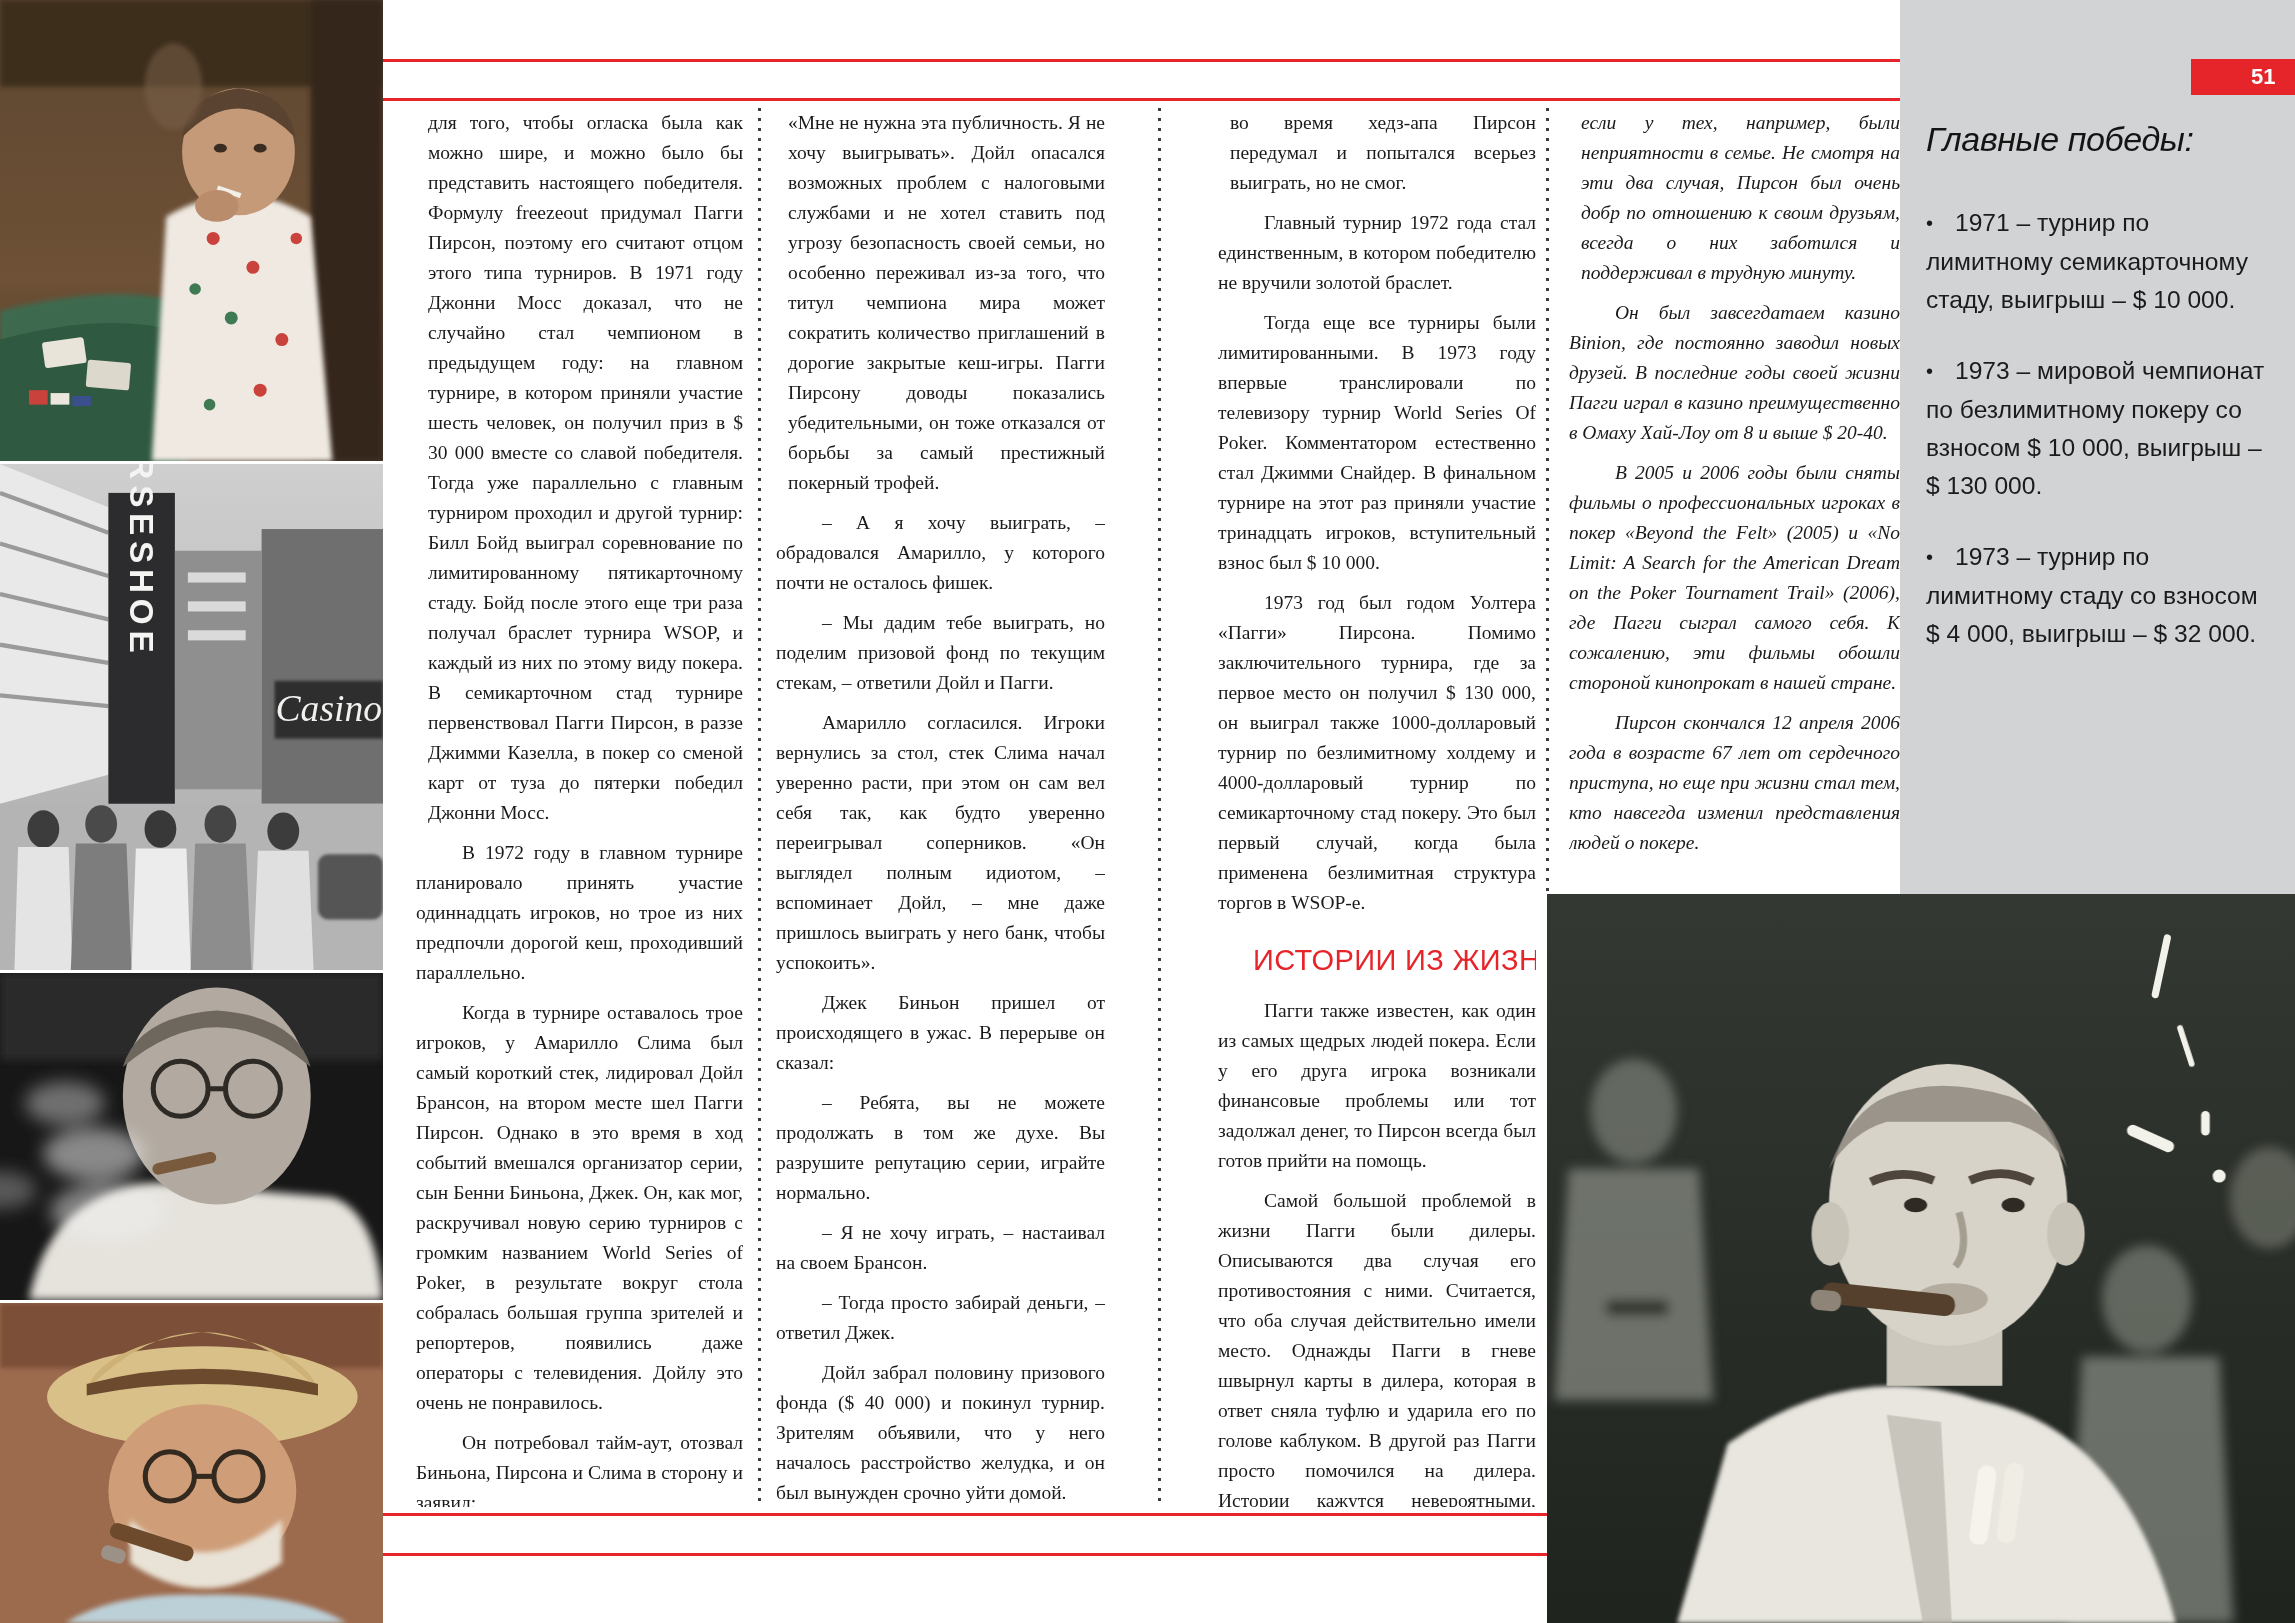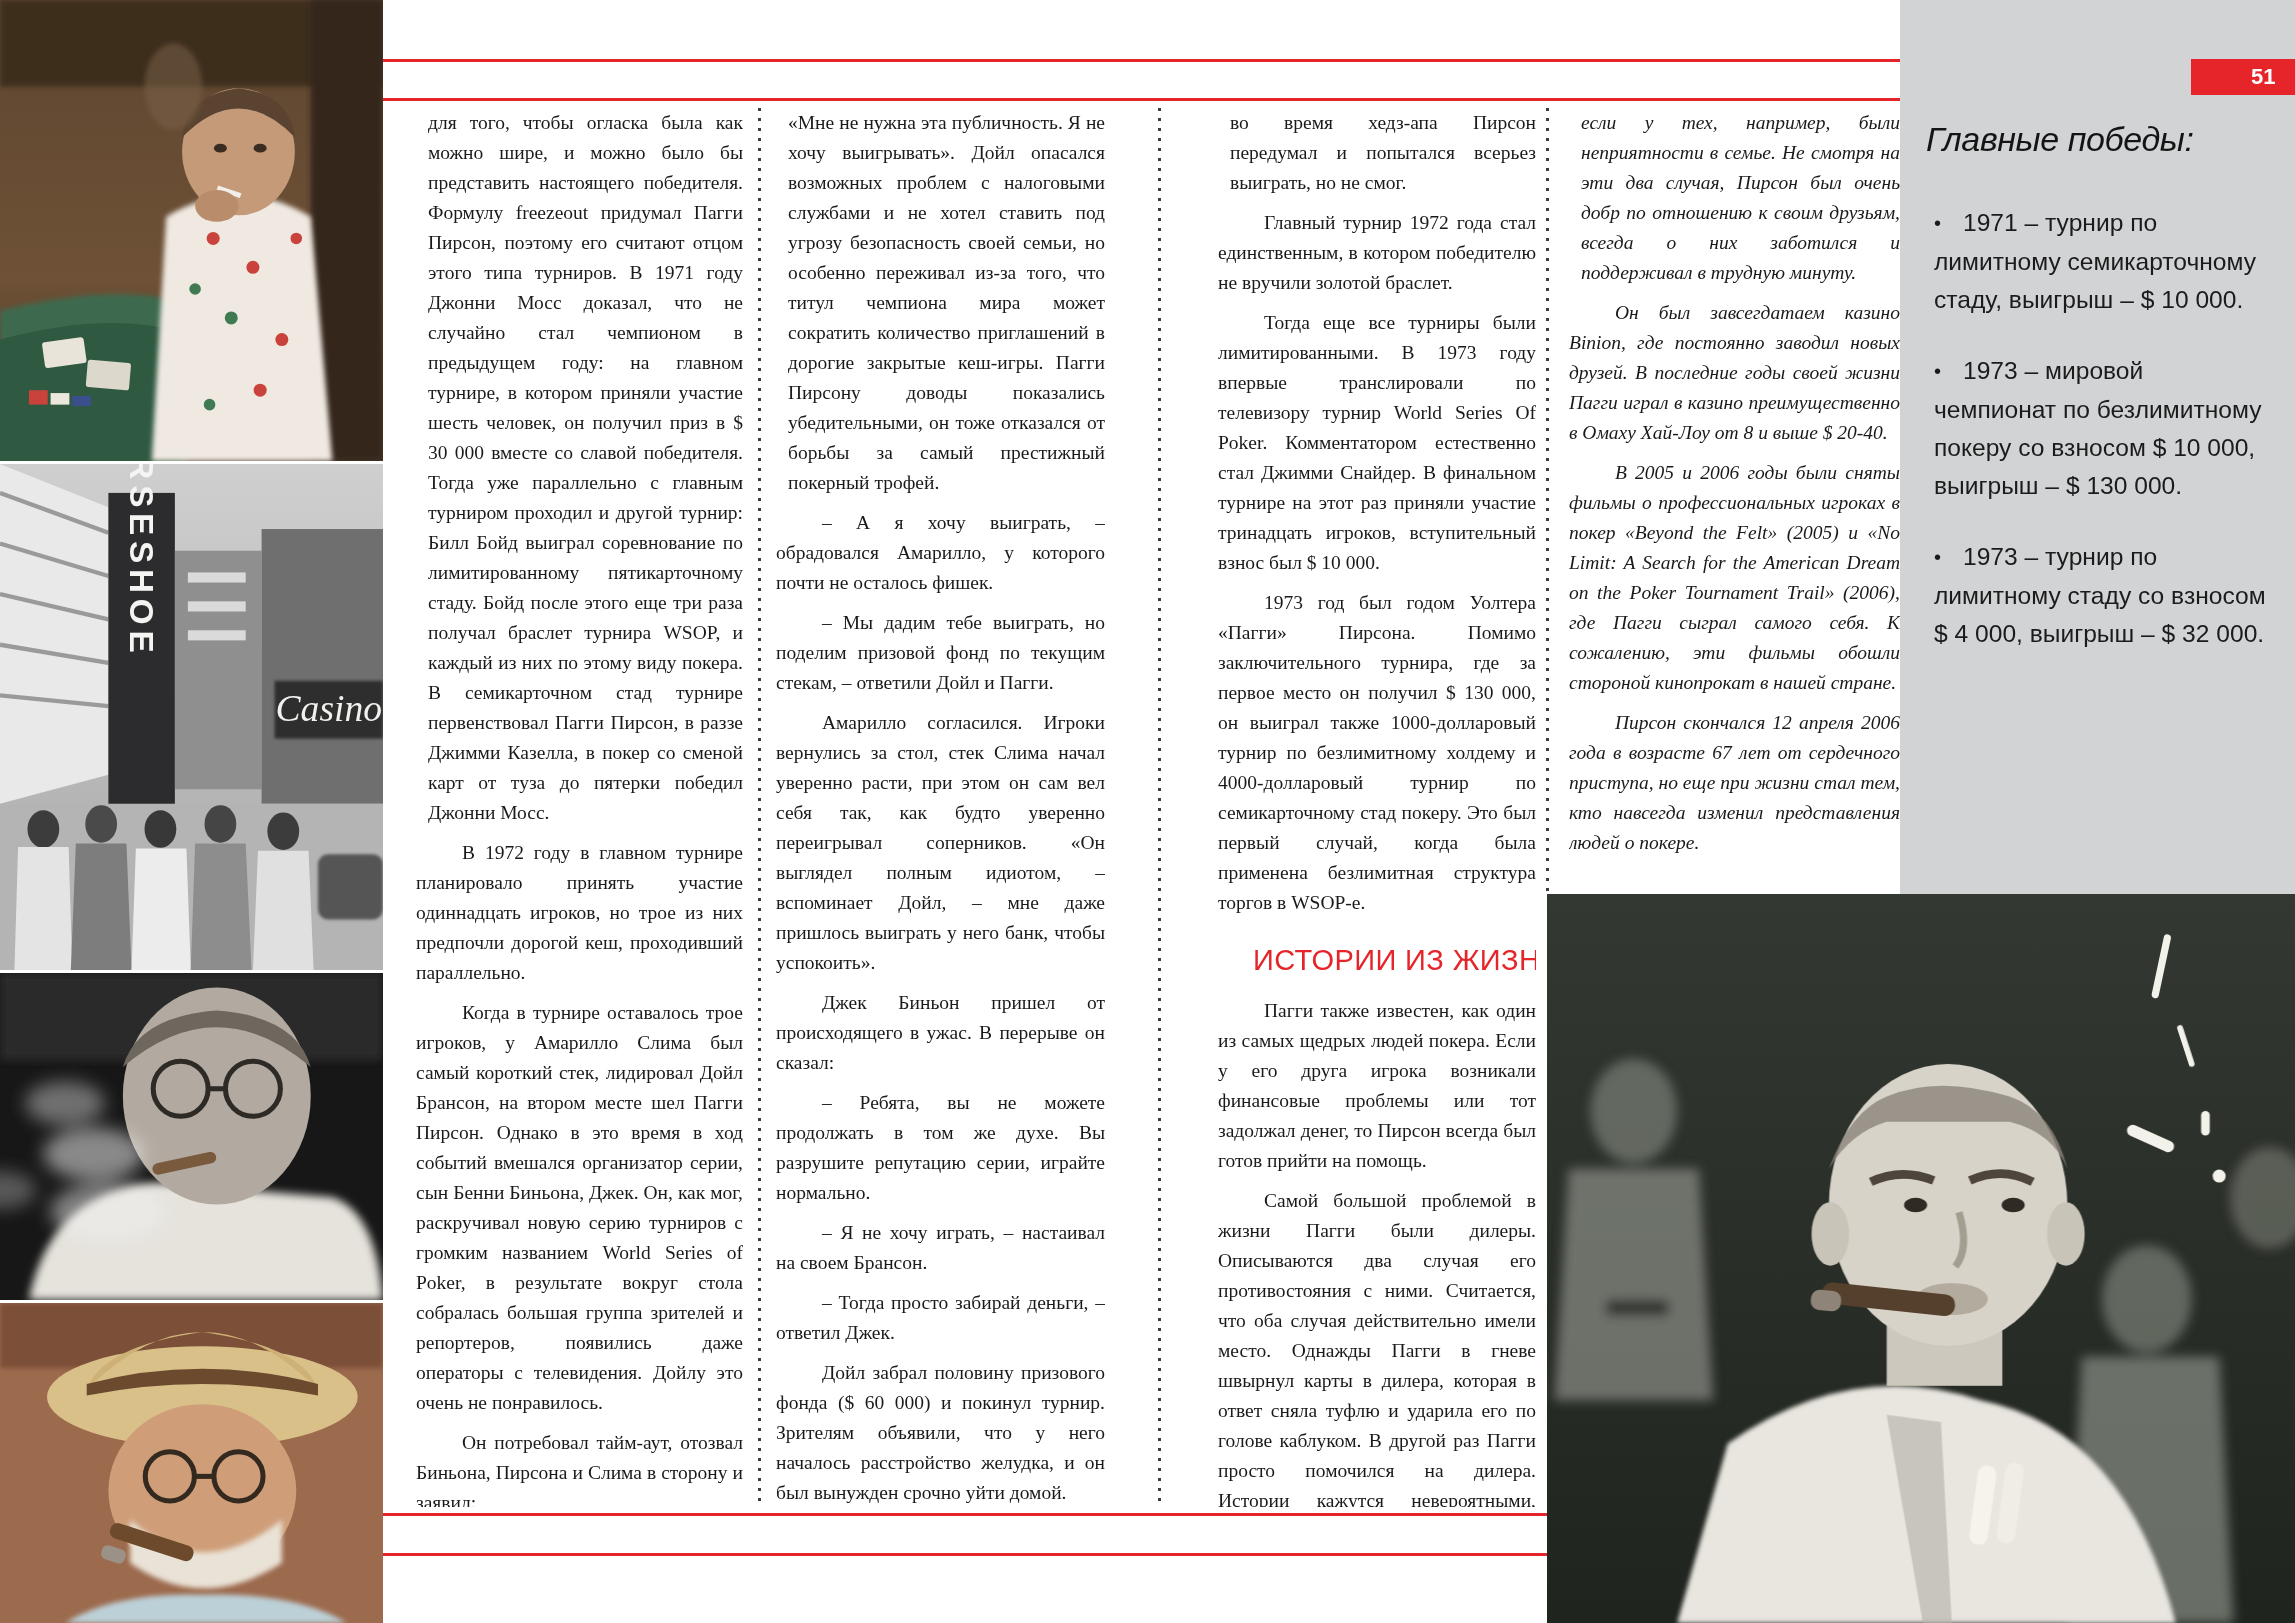--- a/index.html
+++ b/index.html
@@ -47,21 +47,21 @@
   .sidebar-title{
     position:absolute;left:26px;top:120px;
     font-family:"Liberation Sans","DejaVu Sans",sans-serif;
     font-style:italic;font-size:34px;color:#141414;letter-spacing:-0.4px;
   }
   .sidebar-list{
     position:absolute;left:26px;top:204px;width:340px;margin:0;padding:0;list-style:none;
     font-family:"Liberation Sans","DejaVu Sans",sans-serif;
     font-size:24.6px;line-height:38px;color:#1b1b1b;
   }
-  .sidebar-list li{margin:0 0 33px 8px;}
+  .sidebar-list li{margin:0 0 33px 0;}
   .sidebar-list li::before{content:"•";font-size:20px;margin-right:22px;position:relative;top:-1.4px;}
 
   
   .bigphoto{position:absolute;left:1547px;top:894px;width:748px;height:729px;overflow:hidden;background:#262a25;}
   .bigphoto svg{display:block;width:100%;height:100%;}
 </style>
 </head>
 <body>
 
 <div class="photo" style="top:0;height:461px;">
@@ -238,21 +238,21 @@
 <div class="textcol" style="left:776px;width:329px;height:1399px;">
   <div class="flow-first">
       <p>«Мне не нужна эта публичность. Я не хочу выигрывать». Дойл опасался возможных проблем с налоговыми службами и не хотел ставить под угрозу безопасность своей семьи, но особенно переживал из-за того, что титул чемпиона мира может сократить количество приглашений в дорогие закрытые кеш-игры. Пагги Пирсону доводы показались убедительными, он тоже отказался от борьбы за самый престижный покерный трофей.</p>
       <p>– А я хочу выиграть, – обрадовался Амарилло, у которого почти не осталось фишек.</p>
       <p>– Мы дадим тебе выиграть, но поделим призовой фонд по текущим стекам, – ответили Дойл и Пагги.</p>
       <p>Амарилло согласился. Игроки вернулись за стол, стек Слима начал уверенно расти, при этом он сам вел себя так, как будто уверенно переигрывал соперников. «Он выглядел полным идиотом, – вспоминает Дойл, – мне даже пришлось выиграть у него банк, чтобы успокоить».</p>
       <p>Джек Биньон пришел от происходящего в ужас. В перерыве он сказал:</p>
       <p>– Ребята, вы не можете продолжать в том же духе. Вы разрушите репутацию серии, играйте нормально.</p>
       <p>– Я не хочу играть, – настаивал на своем Брансон.</p>
       <p>– Тогда просто забирай деньги, – ответил Джек.</p>
-      <p>Дойл забрал половину призового фонда ($ 60 000) и покинул турнир. Зрителям объявили, что у него началось расстройство желудка, и он был вынужден срочно уйти домой.</p>
+      <p>Дойл забрал половину призового фонда ($ 40 000) и покинул турнир. Зрителям объявили, что у него началось расстройство желудка, и он был вынужден срочно уйти домой.</p>
       <p>Амарилло выиграл у Пагги. Причем, по словам Брансона,</p>
     </div>
 </div>
 
 <div class="textcol" style="left:1218px;width:318px;height:1399px;">
   <div class="flow-first">
       <p>во время хедз-апа Пирсон передумал и попытался всерьез выиграть, но не смог.</p>
       <p>Главный турнир 1972 года стал единственным, в котором победителю не вручили золотой браслет.</p>
       <p>Тогда еще все турниры были лимитированными. В 1973 году впервые транслировали по телевизору турнир World Series Of Poker. Комментатором естественно стал Джимми Снайдер. В финальном турнире на этот раз приняли участие тринадцать игроков, вступительный взнос был $ 10 000.</p>
       <p>1973 год был годом Уолтера «Пагги» Пирсона. Помимо заключительного турнира, где за первое место он получил $ 130 000, он выиграл также 1000-долларовый турнир по безлимитному холдему и 4000-долларовый турнир по семикарточному стад покеру. Это был первый случай, когда была применена безлимитная структура торгов в WSOP-е.</p>

